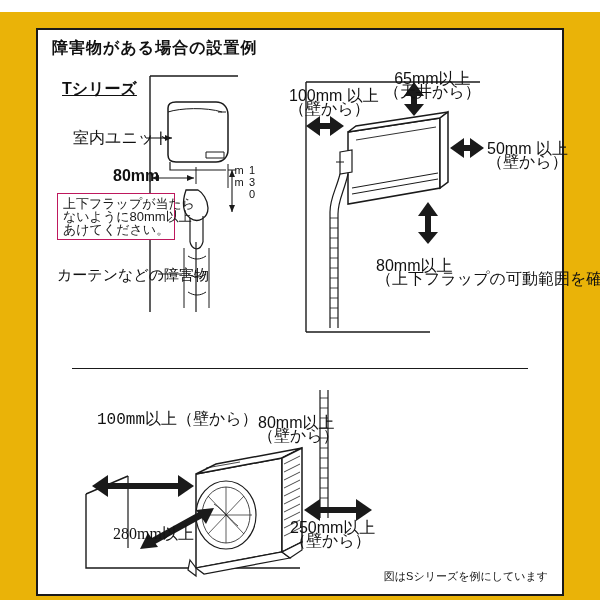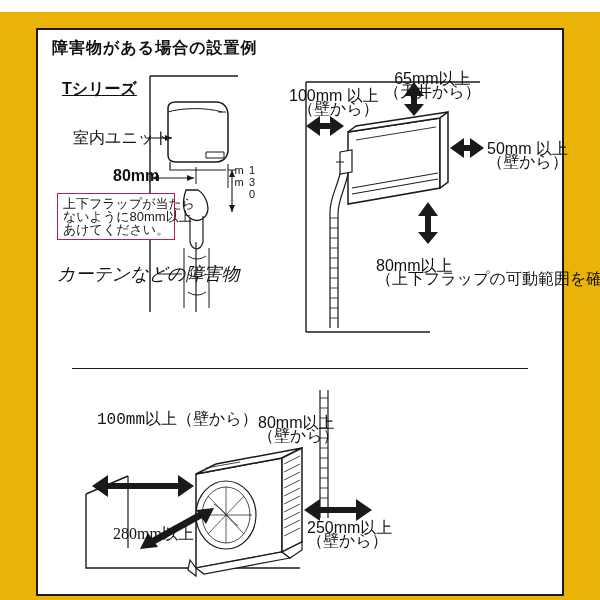--- a/index.html
+++ b/index.html
@@ -142,21 +142,21 @@
 
     <div class="lbl" style="left:73px; top:119px;">室内ユニット</div>
     <div class="lbl" style="left:113px; top:157px;font-weight:bold;">80mm</div>
     <div class="lbl vert" style="left:232px; top:152px; font-size:11px;">130
 mm</div>
 
     <div class="note-box" style="left:57px; top:181px; width:118px;">上下フラップが当たら
 ないように80mm以上
 あけてください。</div>
 
-    <div class="lbl" style="left:57px; top:256px; font-size:18px;font-style:italic;">カーテンなどの障害物</div>
+    <div class="lbl" style="left:57px; top:256px; font-size:15px;">カーテンなどの障害物</div>
   </div>
 
   <div>
     <svg width="600" height="600">
 
       <path d="M306,70 L480,70" stroke="#1a1a1a" stroke-width="1.4" fill="none"></path>
 
       <path d="M306,70 L306,320" stroke="#1a1a1a" stroke-width="1.4" fill="none"></path>
 
       <path d="M306,320 L430,320" stroke="#1a1a1a" stroke-width="1.4" fill="none"></path>
@@ -189,23 +189,23 @@
       <polygon points="450,136 464,126 464,146" fill="#1a1a1a"></polygon>
       <polygon points="484,136 470,126 470,146" fill="#1a1a1a"></polygon>
 
       <path d="M428,196 L428,226" stroke="#1a1a1a" stroke-width="6" fill="none"></path>
       <polygon points="428,190 418,204 438,204" fill="#1a1a1a"></polygon>
       <polygon points="428,232 418,220 438,220" fill="#1a1a1a"></polygon>
     </svg>
 
     <div class="lbl" style="left:384px; top:60px; text-align:center;">65mm以上
 （天井から）</div>
-    <div class="lbl" style="left:289px; top:77px;text-align:right;">100mm 以上
-（壁から）</div>
-    <div class="lbl" style="left:487px; top:130px;text-align:right;">50mm 以上
+    <div class="lbl" style="left:289px; top:77px;">100mm 以上
+（壁から）</div>
+    <div class="lbl" style="left:487px; top:130px;">50mm 以上
 （壁から）</div>
     <div class="lbl" style="left:376px; top:247px;">80mm以上
 （上下フラップの可動範囲を確保）</div>
   </div>
 
   <div>
     <svg width="600" height="600">
 
       <path d="M86,482 L86,556 L300,556" stroke="#1a1a1a" stroke-width="1.4" fill="none"></path>
       <path d="M86,482 L128,464" stroke="#1a1a1a" stroke-width="1.4" fill="none"></path>
@@ -247,18 +247,19 @@
 
       <path d="M312,498 L364,498" stroke="#1a1a1a" stroke-width="6" fill="none"></path>
       <polygon points="304,498 320,487 320,509" fill="#1a1a1a"></polygon>
       <polygon points="372,498 356,487 356,509" fill="#1a1a1a"></polygon>
     </svg>
 
     <div class="lbl" style="left:97px; top:402px;font-family:Liberation Mono, monospace;">100mm以上（壁から）</div>
     <div class="lbl" style="left:258px; top:404px;">80mm以上
 （壁から）</div>
     <div class="lbl" style="left:113px; top:515px;font-family:Liberation Serif, serif;">280mm以上</div>
-    <div class="lbl" style="left:307px; top:509px;">250mm以上
+    <div class="lbl" style="left:290px; top:509px;">250mm以上
 （壁から）</div>
   </div>
 
+  <div class="footnote">図はSシリーズを例にしています</div>
 
 </div>
 
 </body></html>

